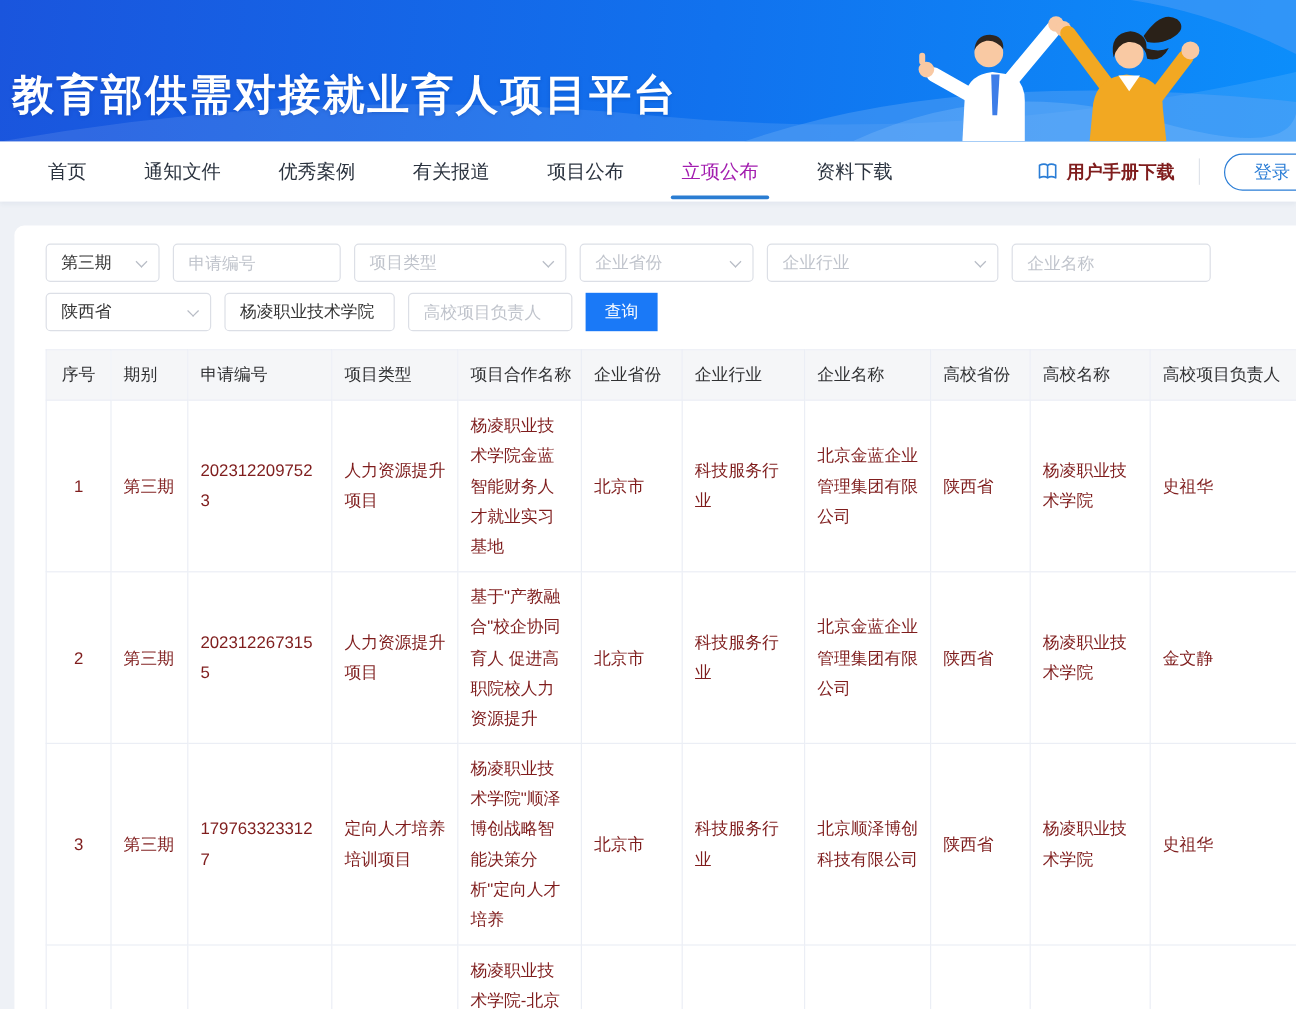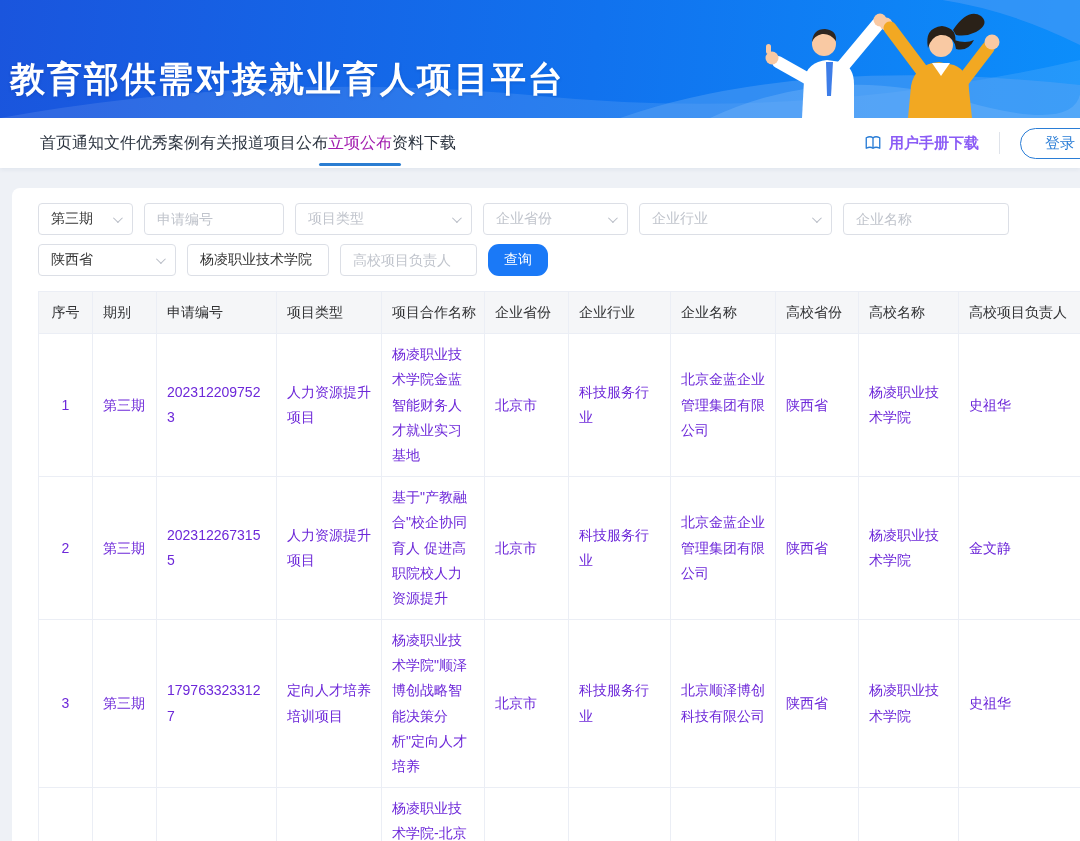--- a/index.html
+++ b/index.html
@@ -34,21 +34,21 @@
   
   .navbar {
     position: relative;
     height: 50px;
     background: #ffffff;
     display: flex;
     align-items: center;
     box-shadow: 0 2px 4px rgba(30,60,120,.06);
     overflow: hidden;
   }
-  .nav-items { display: flex; align-items: center; margin-left: 40px; height: 100%; }
+  .nav-items { display: flex; align-items: center; gap: 48px; margin-left: 40px; height: 100%; }
   .nav-item {
     position: relative;
     font-size: 16px;
     color: #2b333f;
     cursor: pointer;
     height: 100%;
     display: flex;
     align-items: center;
     white-space: nowrap;
   }
@@ -56,21 +56,21 @@
   .nav-item.active::after {
     content: "";
     position: absolute;
     left: 50%; bottom: 2px;
     transform: translateX(-50%);
     width: 82px; height: 3px;
     background: #2a7dd2;
     border-radius: 2px;
   }
   .nav-right { margin-left: auto; display: flex; align-items: center; gap: 20px; padding-right: 0; }
-  .manual-link { display: flex; align-items: center; gap: 7px; color: #8b5cf6; font-size: 15px; font-weight: 600; cursor: pointer; white-space: nowrap; }
+  .manual-link { display: flex; align-items: center; gap: 7px; color: #7f1d1d; font-size: 15px; font-weight: 600; cursor: pointer; white-space: nowrap; }
   .nav-divider { width: 1px; height: 22px; background: #dfe3ea; }
   .login-btn {
     border: 1px solid #2a7dd6;
     color: #2a7dd6;
     background: #fff;
     font-size: 15px;
     font-family: inherit;
     border-radius: 16px;
     height: 31px;
     padding: 0 24px;
@@ -115,21 +115,21 @@
     margin-left: 8px;
     flex: 0 0 auto;
   }
   input.ctl { outline: none; font-family: inherit; }
   .btn-search {
     height: 32px;
     width: 60px;
     background: #1a79f7;
     color: #fff;
     border: none;
-    border-radius: 11px;
+    border-radius: 0;
     font-size: 14px;
     font-family: inherit;
     cursor: pointer;
   }
 
   
   .w-period { width: 95px; }
   .w-applyno { width: 140px; }
   .w-ptype { width: 177px; }
   .w-cprov { width: 145px; }
@@ -157,21 +157,21 @@
     word-break: break-all;
   }
   table.results th {
     background: #f5f6f8;
     color: #303133;
     font-weight: 400;
     height: 42px;
     white-space: nowrap;
     overflow: hidden;
   }
-  table.results td { color: #6d28d9; background: #fff; }
+  table.results td { color: #7f1d1d; background: #fff; }
   table.results th:first-child, table.results td:first-child { text-align: center; }
   table.results tbody tr:nth-child(1) { height: 114px; }
   table.results tbody tr:nth-child(2) { height: 122px; }
   table.results tbody tr:nth-child(3) { height: 122px; }
   table.results tbody tr:nth-child(4) { height: 162px; }
 </style>
 </head>
 <body>
 
 <header class="banner">

